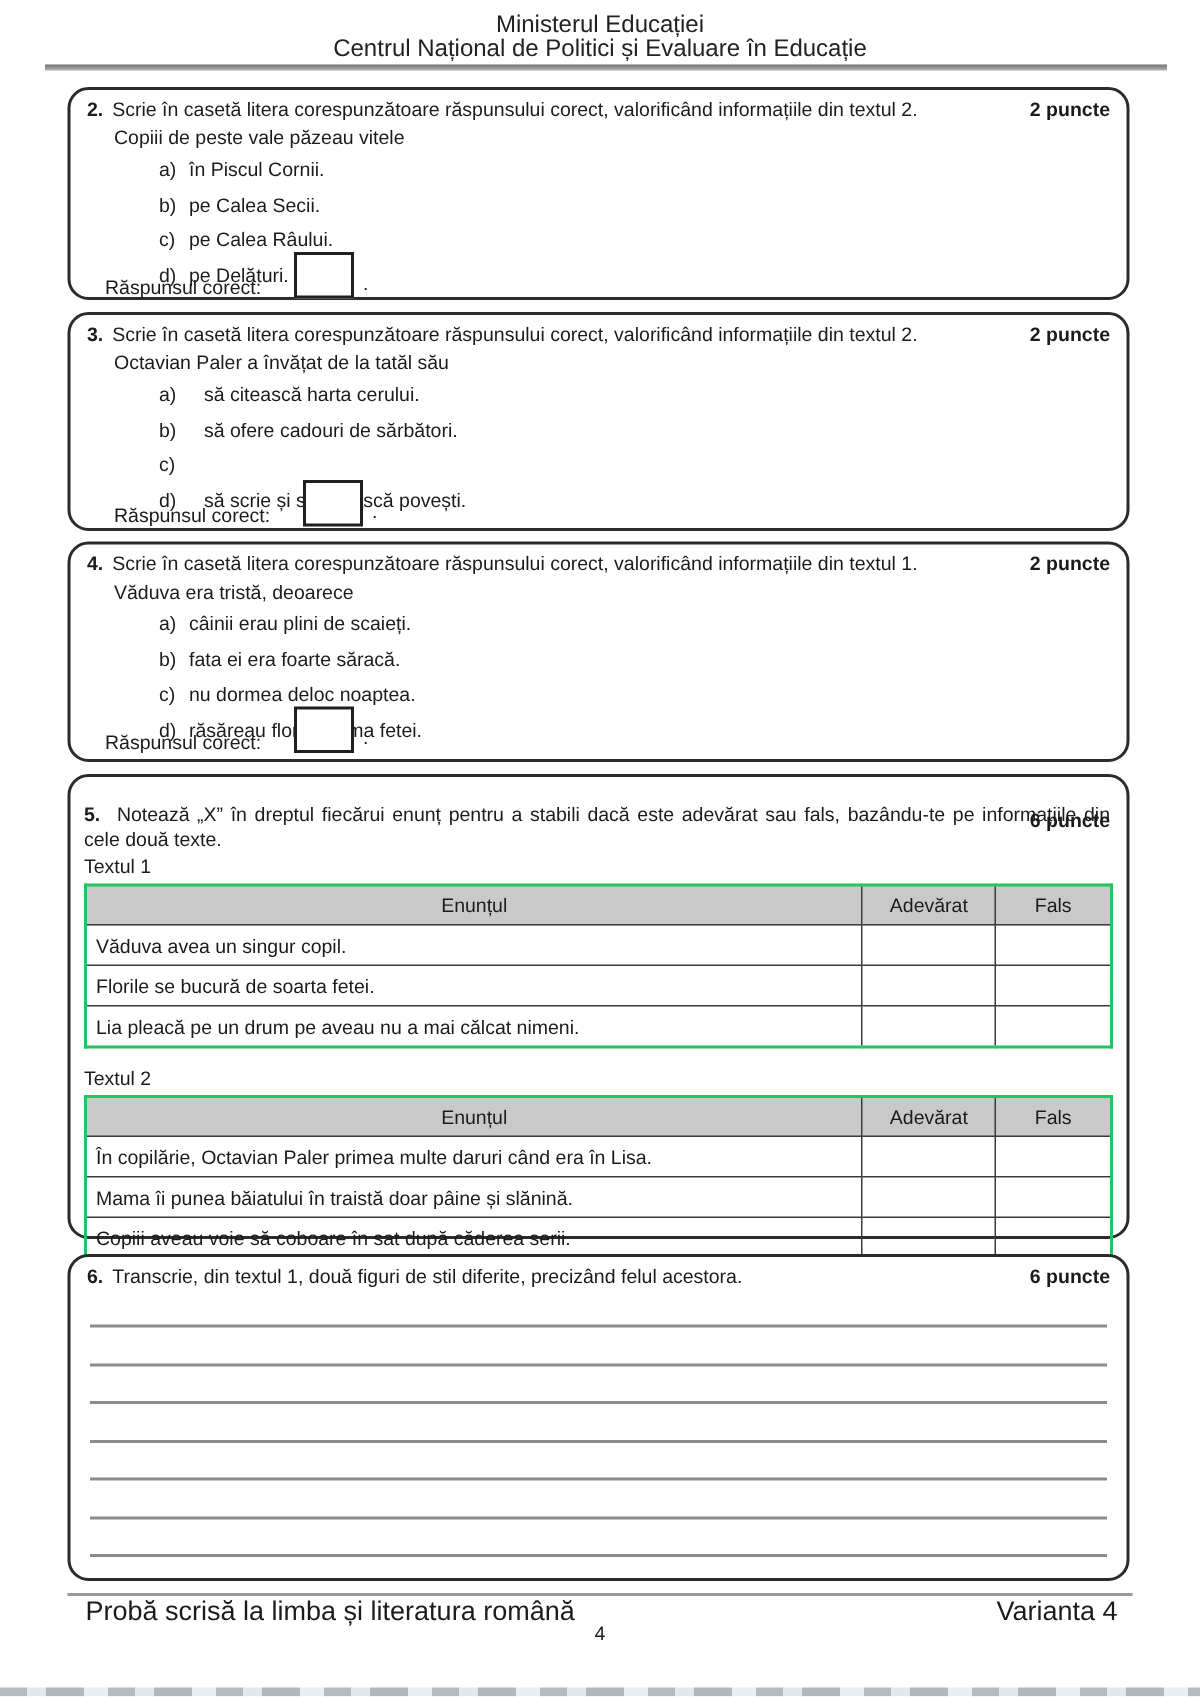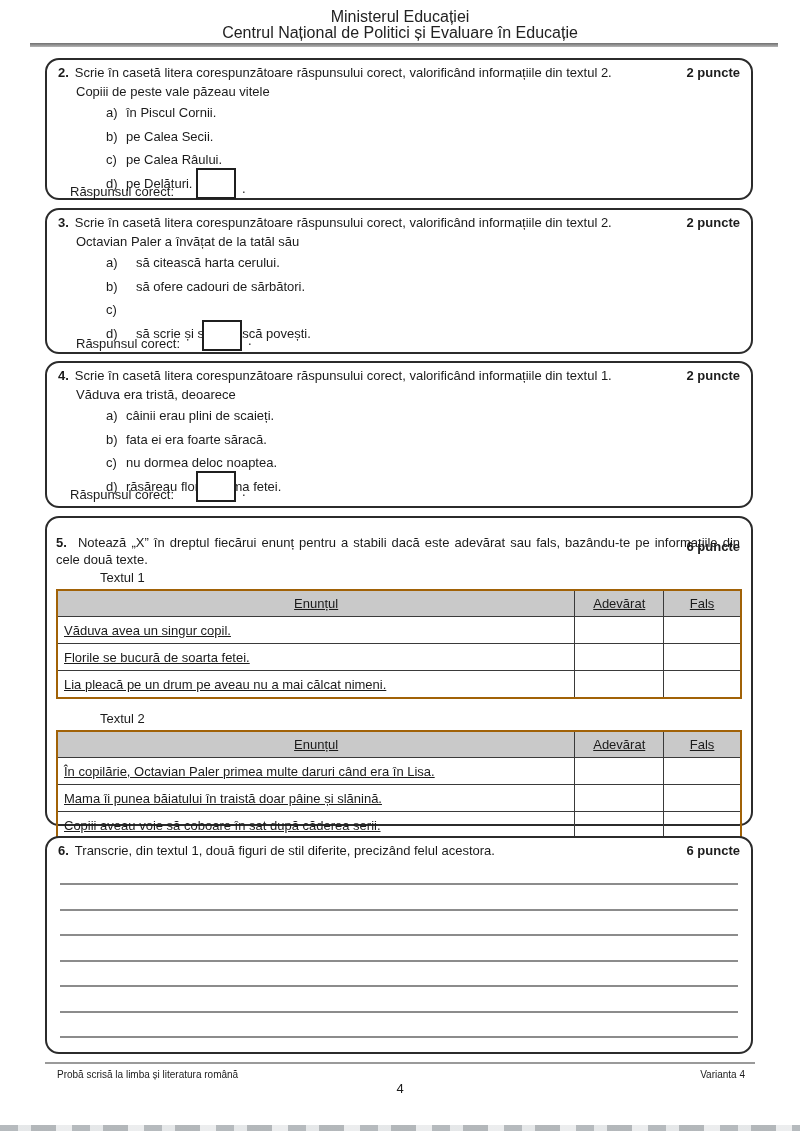--- a/index.html
+++ b/index.html
@@ -36,40 +36,40 @@
   .answer-row{display:flex;align-items:flex-end;margin-left:12px;margin-top:-26px;height:30px;}
   .qbox-3 .answer-row{margin-left:18px;margin-top:-24px;}
   .ans-box{display:inline-block;width:36px;height:27px;border:2px solid #1f1f1f;
            background:#fff;margin-left:22px;flex:none;}
   .ans-period{align-self:flex-end;margin:0 0 3px 6px;}
 
   
   .qbox-5{padding:16px 9px;}
   .q5-intro{text-align:justify;line-height:17px;padding-right:2px;}
   .q5-points{position:absolute;top:21px;right:11px;font-weight:bold;}
-  .section-label{margin-top:2px;line-height:16px;margin-left:44px;}
+  .section-label{margin-top:2px;line-height:16px;}
   table.statements{width:100%;border-collapse:collapse;table-layout:fixed;
-                   margin:3px 0 0 0;font-size:13px;border:2px solid #a16207;text-decoration:underline;}
+                   margin:3px 0 0 0;font-size:13px;border:2px solid #22c55e;}
   table.statements th{font-weight:normal;background:#c9c9c9;border:1px solid #3a3a3a;
                       height:25px;text-align:center;padding:0;}
   table.statements td{border:1px solid #3a3a3a;height:26px;padding:0 6px;}
   .col-enunt{width:75.7%;}
   .col-adev{width:13%;}
   .col-fals{width:11.3%;}
   .tbl2-gap{margin-top:12px;}
 
   
   .write-line{height:23.5px;border-bottom:2px solid #8c8c8c;margin:0 2px;}
   .write-line:first-child{height:24px;}
   .write-lines{margin-top:0;}
 
   
   .footer-rule{position:absolute;top:1062px;left:45px;width:710px;border-top:2px solid #9a9a9a;}
   .footer-row{position:absolute;top:1067px;left:57px;width:688px;display:flex;
-              justify-content:space-between;font-size:10px;line-height:15px;}
+              justify-content:space-between;font-size:18px;line-height:15px;}
   .page-num{position:absolute;top:1081px;left:0;right:0;text-align:center;font-size:13px;}
 
   
   .scan-edge{position:absolute;left:0;right:0;bottom:0;height:6px;
     background:repeating-linear-gradient(90deg,
       rgba(122,130,136,.55) 0 18px, rgba(182,188,192,.35) 18px 31px,
       rgba(104,112,118,.5) 31px 56px, rgba(192,196,200,.3) 56px 72px);}
 </style>
 </head>
 <body>

